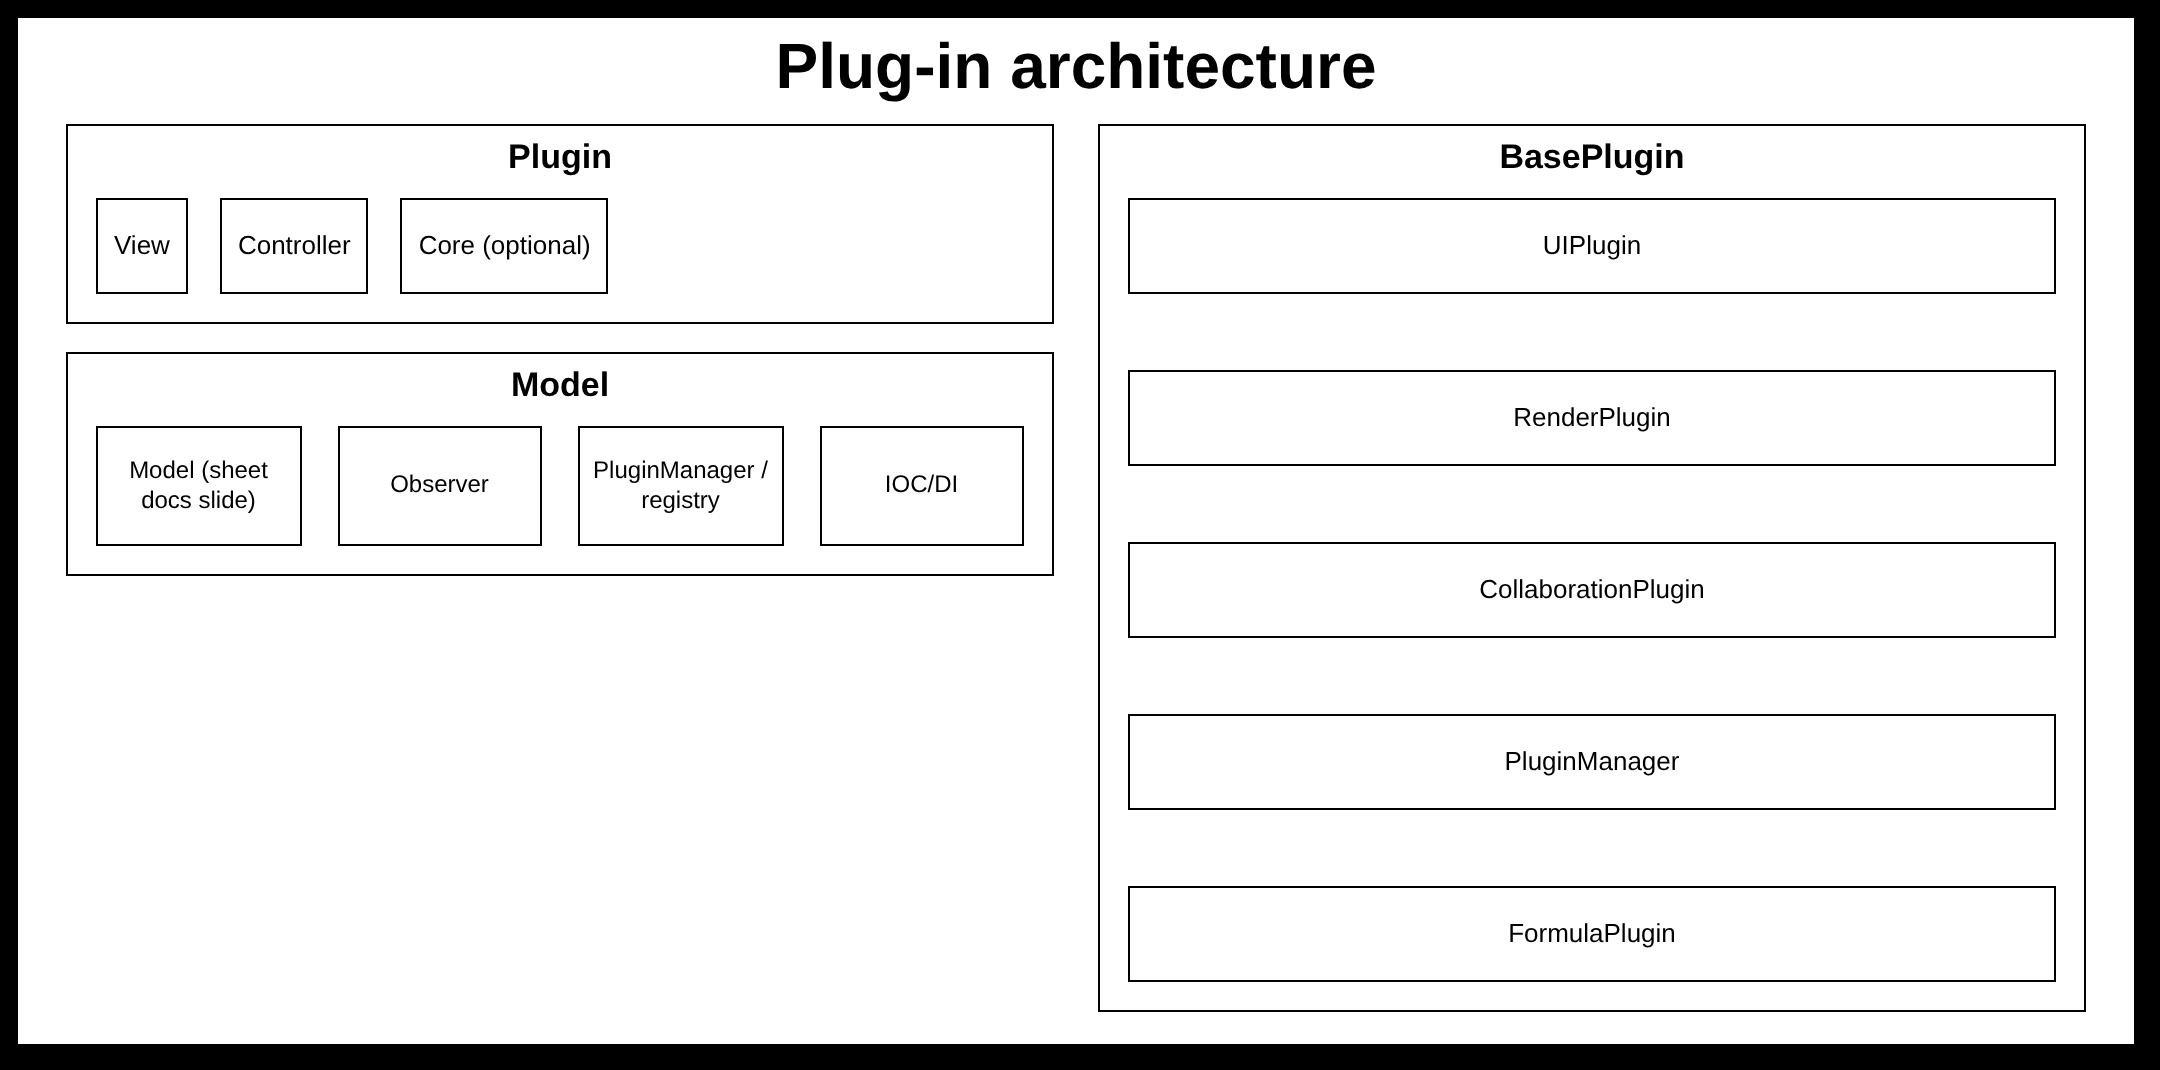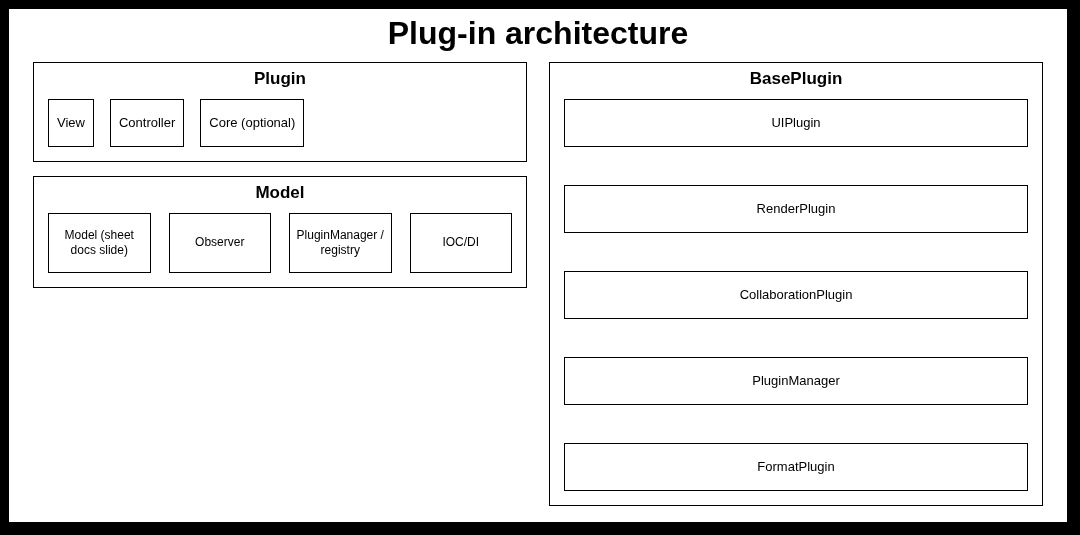--- a/index.html
+++ b/index.html
@@ -123,19 +123,19 @@
     </div>
 
     <div class="col">
       <div class="panel baseplugin-panel">
         <div class="panel-title">BasePlugin</div>
         <div class="baseplugin-stack">
           <div class="block">UIPlugin</div>
           <div class="block">RenderPlugin</div>
           <div class="block">CollaborationPlugin</div>
           <div class="block">PluginManager</div>
-          <div class="block">FormatPlugin</div>
+          <div class="block">FormulaPlugin</div>
         </div>
       </div>
     </div>
 
   </div>
 </div>
 
 </body></html>

